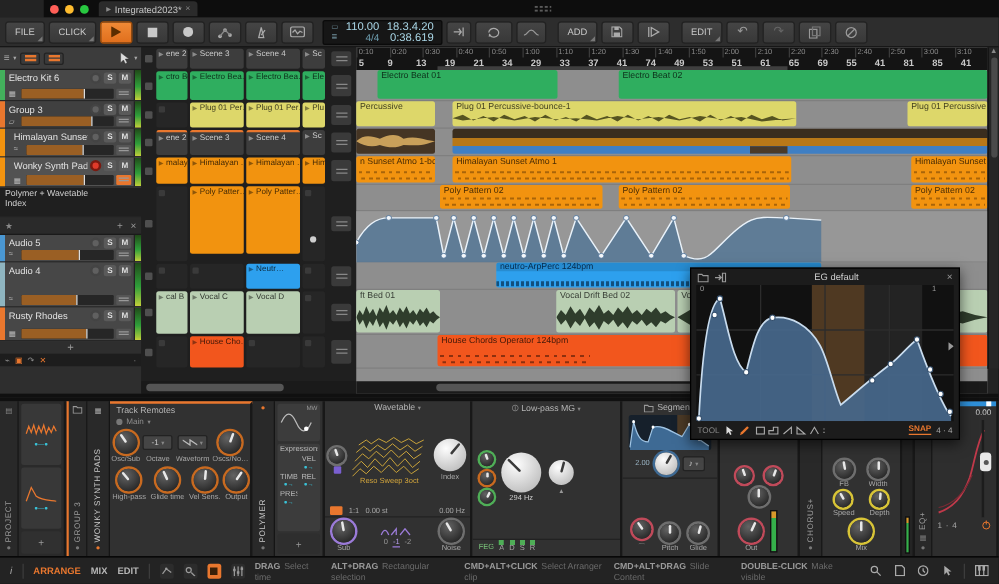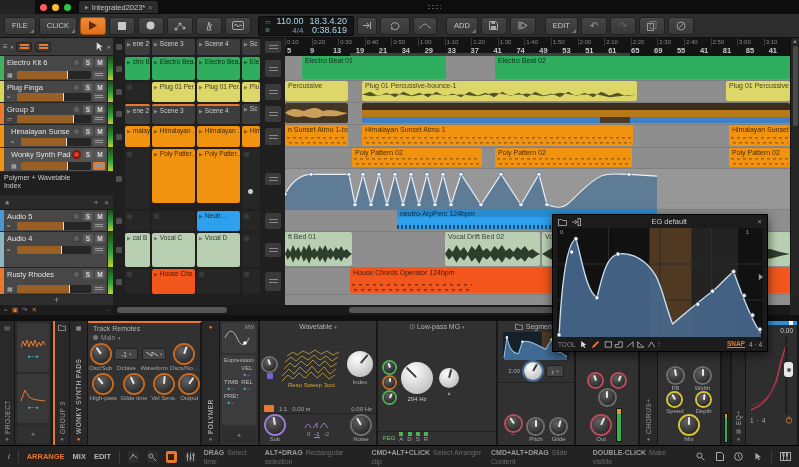--- a/index.html
+++ b/index.html
@@ -307,43 +307,20 @@
             </div>
             <span class="mbtn">
               <i></i>
               <i></i>
             </span>
           </div>
       </div>
       <div class="meter"></div>
     </div>
 
-    <div class="trk" style="height:22px">
-      <i class="strip" style="background:#d6d65a"></i>
-      <div class="tbody">
-        <div class="tl1">
-            <span class="tname">Plug Finga</span>
-            <span class="rec"></span>
-            <span class="bsm">S</span>
-            <span class="bsm">M</span>
-          </div>
-        <div class="tl2">
-            <span class="tic">≈</span>
-            <div class="fader">
-              <i style="width:62%"></i>
-              <em style="left:62%"></em>
-            </div>
-            <span class="mbtn">
-              <i></i>
-              <i></i>
-            </span>
-          </div>
-      </div>
-      <div class="meter"></div>
-    </div>
 
     <div class="trk" style="height:22px;background:#404040">
       <i class="strip" style="background:#e9772e"></i>
       <div class="tbody">
         <div class="tl1">
             <span class="tname">Group 3</span>
             <span class="rec"></span>
             <span class="bsm">S</span>
             <span class="bsm">M</span>
           </div>
@@ -440,21 +417,21 @@
               <i></i>
               <i></i>
             </span>
           </div>
       </div>
       <div class="meter"></div>
     </div>
 
     <div class="trk" style="height:36px">
       <i class="strip" style="background:#8fb5c0"></i>
-      <div class="tbody" style="justify-content:flex-start;gap:2px">
+      <div class="tbody" style="justify-content:space-between;gap:2px">
         <div class="tl1">
             <span class="tname">Audio 4</span>
             <span class="rec"></span>
             <span class="bsm">S</span>
             <span class="bsm">M</span>
           </div>
         <div class="tl2">
             <span class="tic">≈</span>
             <div class="fader">
               <i style="width:60%"></i>

